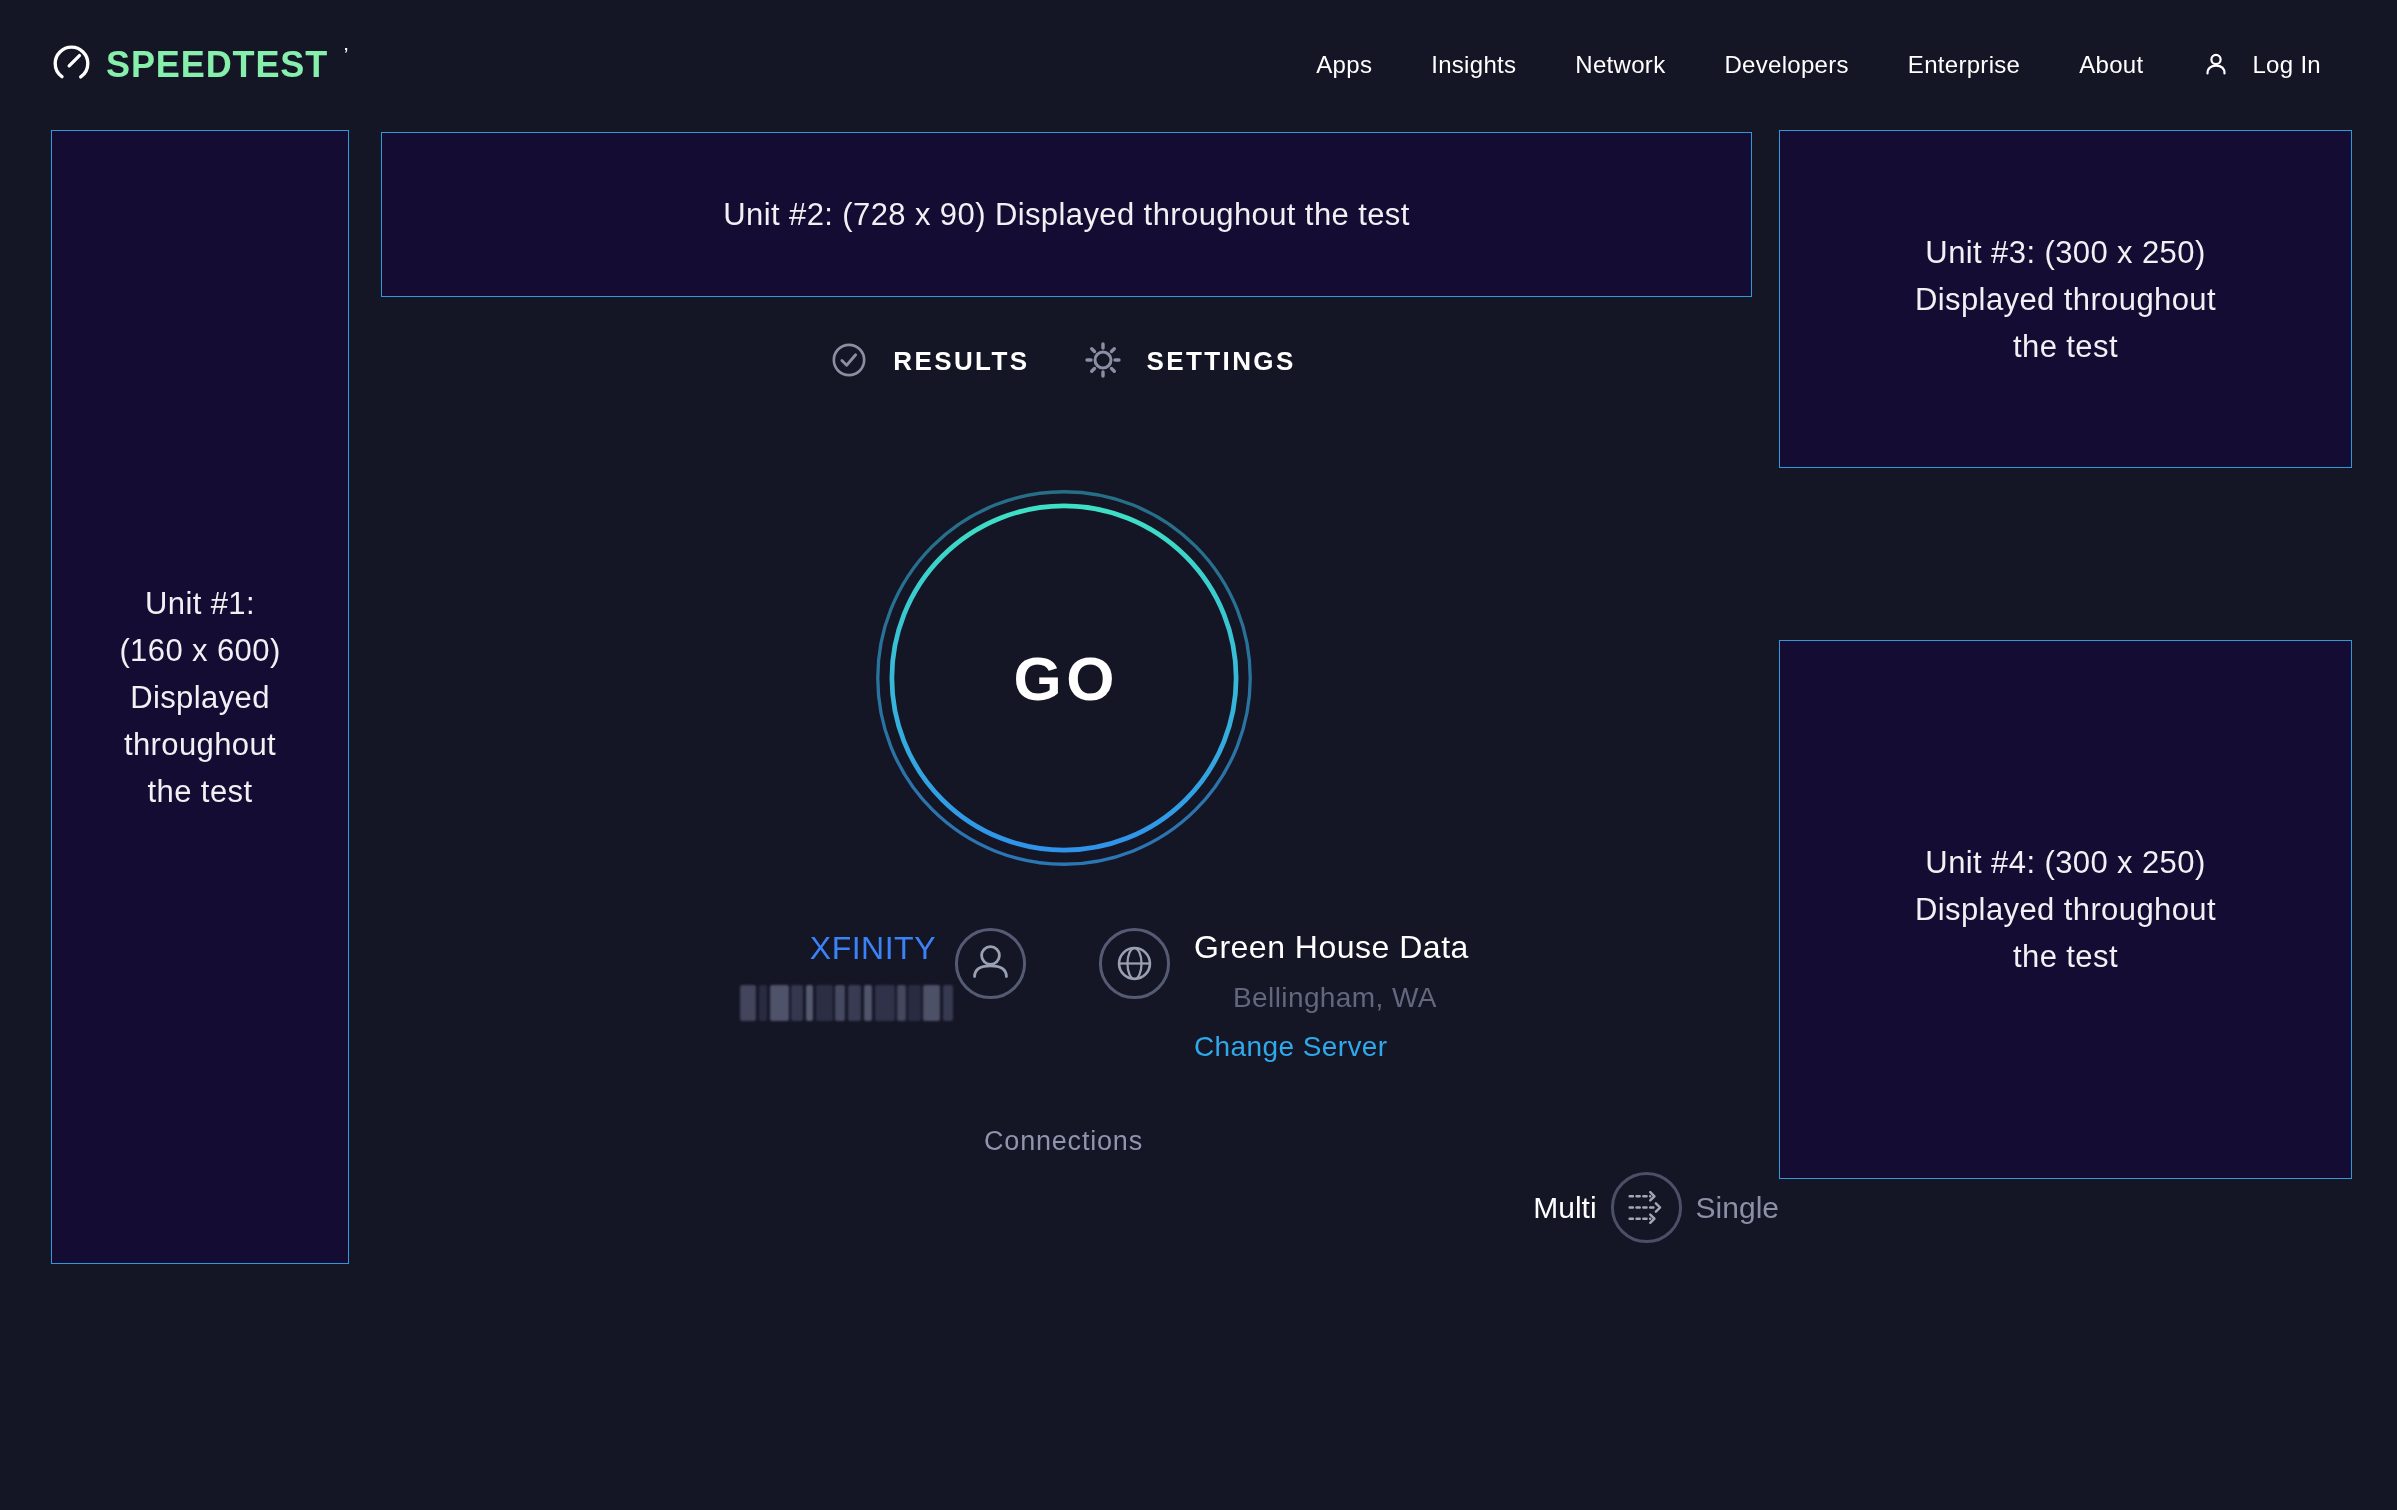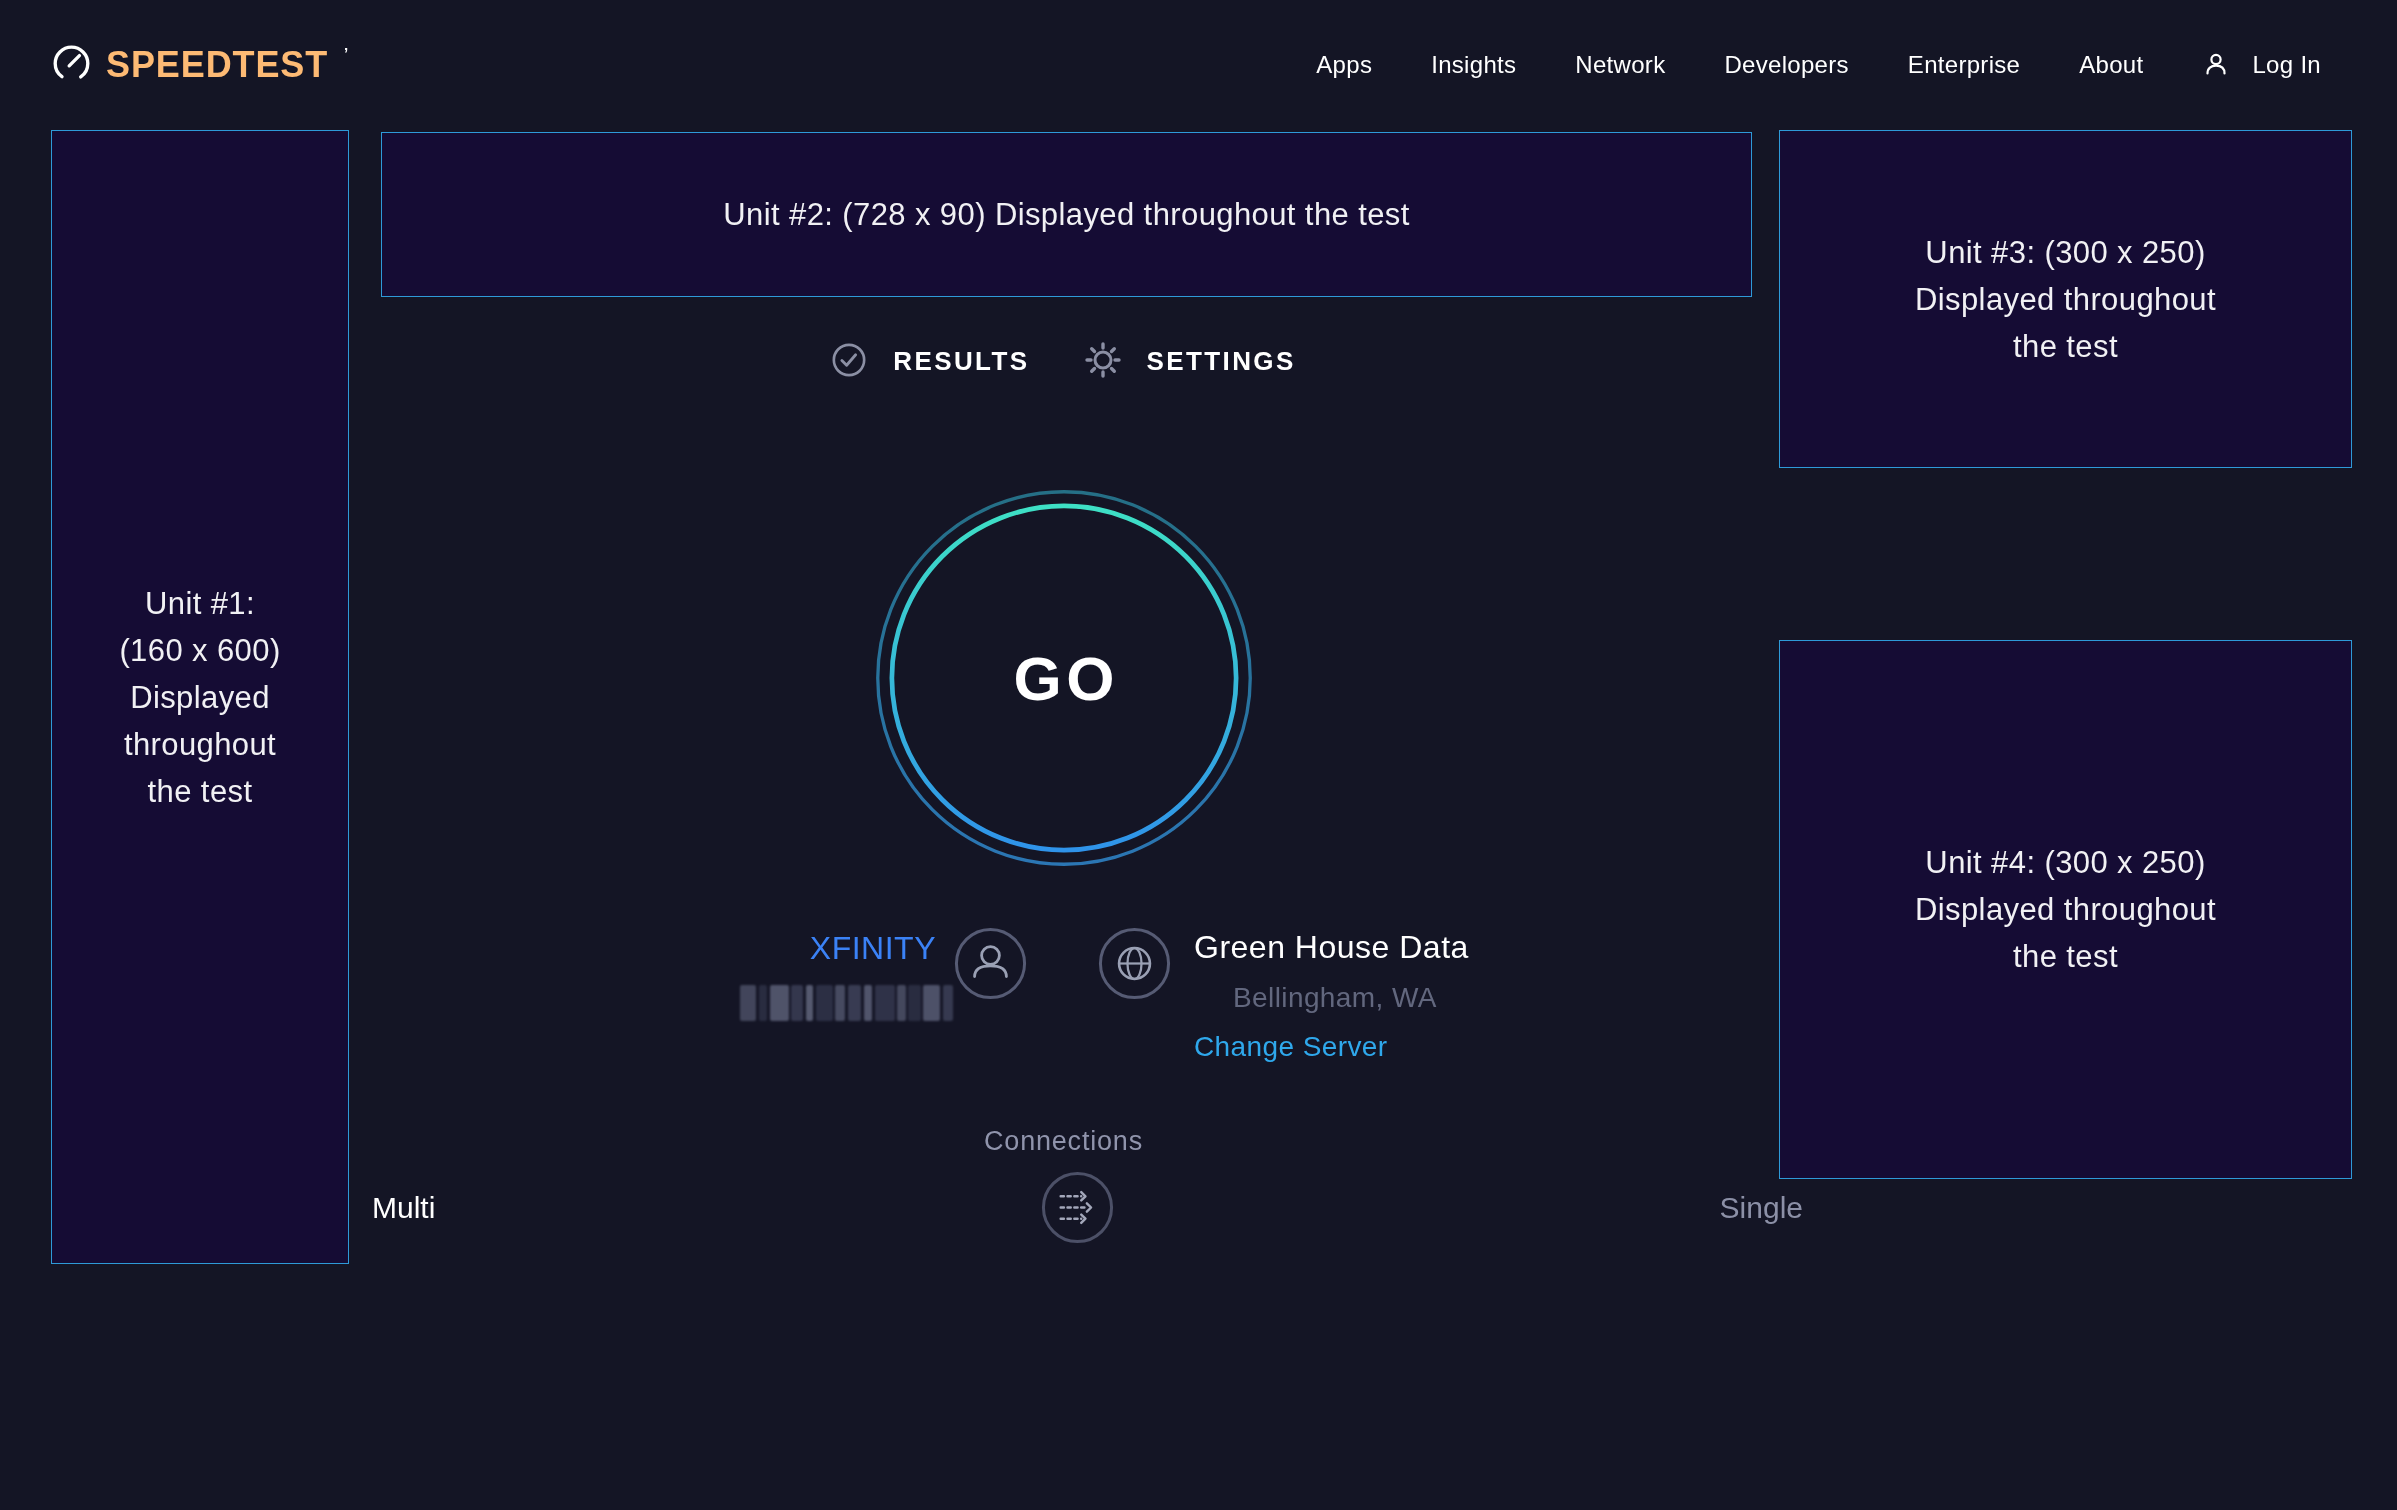--- a/index.html
+++ b/index.html
@@ -9,21 +9,21 @@
     font-family:"Liberation Sans",sans-serif;
     -webkit-font-smoothing:antialiased;
   }
   
   .topnav{
     position:absolute;top:0;left:0;width:100%;height:130px;
     display:flex;align-items:center;box-sizing:border-box;
     padding:0 76px 0 51px;
   }
   .logo{display:flex;align-items:center;gap:14px;cursor:pointer;}
-  .logo-text{color:#fdba74;font-size:36px;font-weight:700;letter-spacing:0.9px;line-height:1;}
+  .logo-text{color:#86efac;font-size:36px;font-weight:700;letter-spacing:0.9px;line-height:1;}
   .logo .tm{color:#fff;font-size:15px;vertical-align:top;position:relative;top:-13px;left:1.9px;font-weight:700;}
   .navlinks{margin-left:auto;display:flex;align-items:center;gap:59px;}
   .navlink{color:#ffffff;font-size:24px;letter-spacing:0.3px;cursor:pointer;text-decoration:none;}
   .login{display:flex;align-items:center;gap:22px;cursor:pointer;}
   .login .navlink{cursor:pointer;}
   
   .ad{
     position:absolute;box-sizing:border-box;
     background:#150c34;border:1.9px solid #2e9ad8;
     display:flex;align-items:center;justify-content:center;
@@ -70,21 +70,21 @@
   .server-name{color:#fff;font-size:32px;font-weight:500;letter-spacing:0.5px;line-height:38px;}
   .server-loc{color:#62677e;font-size:28px;line-height:32px;margin-top:16px;letter-spacing:0.4px;margin-left:39px;}
   .server-change{color:#2fa8ec;font-size:28px;line-height:32px;margin-top:17px;cursor:pointer;letter-spacing:0.4px;}
   
   .conn-label{
     position:absolute;left:348px;top:1126px;width:1431px;
     text-align:center;color:#9094ac;font-size:27px;letter-spacing:0.8px;
   }
   .conn-row{
     position:absolute;left:348px;top:1171px;width:1431px;height:73px;
-    display:flex;align-items:center;justify-content:space-between;gap:13px;padding-left:24px;
+    display:flex;align-items:center;justify-content:flex-end;gap:13px;
   }
   .conn-multi{color:#ffffff;font-size:30px;cursor:pointer;}
   .conn-single{color:#8c90a7;font-size:30px;cursor:pointer;}
   .conn-toggle{width:73px;height:73px;cursor:pointer;}
 </style>
 </head>
 <body>
 
 <div id="screen">
 

